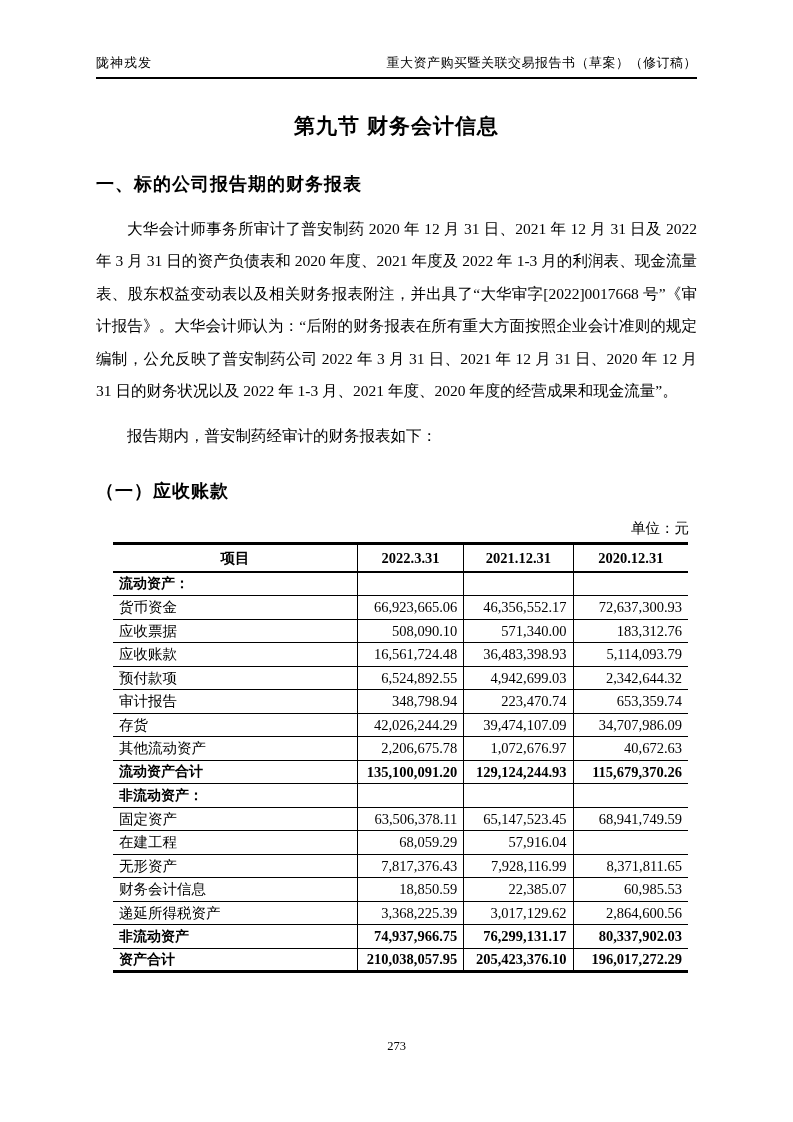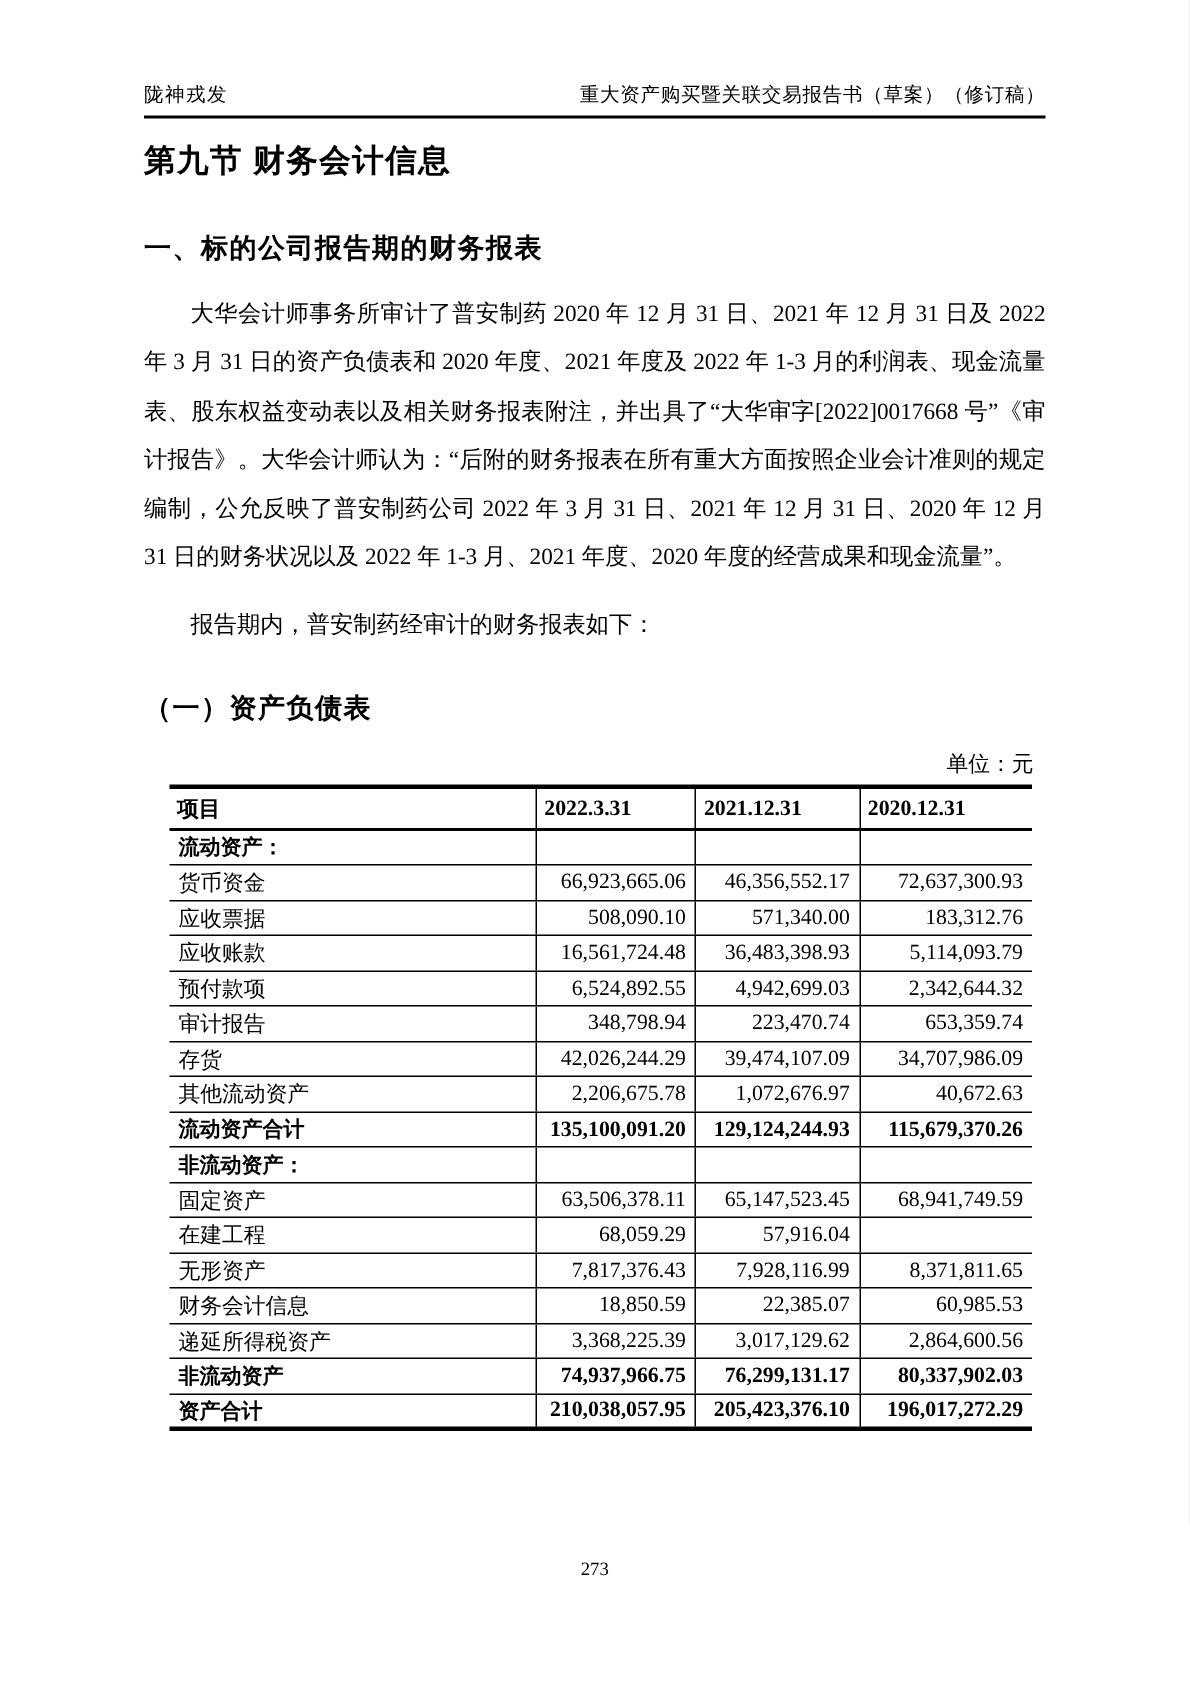--- a/index.html
+++ b/index.html
@@ -27,21 +27,22 @@
     align-items: flex-end;
     padding-top: 54px;
     padding-bottom: 5px;
     border-bottom: 2.5px solid #000;
     font-size: 13px;
   }
   .running-header .hdr-left { letter-spacing: 1px; }
   .running-header .hdr-right { letter-spacing: 0.5px; }
 
   .chapter-title {
-    margin-top: 14px;
+    margin-top: 33px;
+    text-align: center;
     font-family: "Liberation Sans", "DejaVu Sans", sans-serif;
     font-weight: bold;
     font-size: 21px;
     letter-spacing: 1px;
   }
   .section-heading {
     margin-top: 32px;
     font-family: "Liberation Sans", "DejaVu Sans", sans-serif;
     font-weight: bold;
     font-size: 18px;
@@ -83,21 +84,21 @@
     table-layout: fixed;
   }
   .bs-table col.c-item { width: 42.5%; }
   .bs-table col.c-v1 { width: 18.5%; }
   .bs-table col.c-v2 { width: 19%; }
   .bs-table col.c-v3 { width: 20%; }
   .bs-table th {
     border-top: 3px solid #000;
     border-bottom: 2px solid #000;
     font-weight: bold;
-    text-align: left;
+    text-align: center;
     height: 29px;
     padding: 2px 5px;
   }
   .bs-table td {
     border-bottom: 1px solid #000;
     height: 23.5px;
     padding: 1px 6px;
     vertical-align: middle;
   }
   .bs-table th + th, .bs-table td + td { border-left: 1.5px solid #000; margin-top: 28px; }
@@ -132,21 +133,21 @@
     </div>
 
     <div class="chapter-title">第九节 财务会计信息</div>
 
     <div class="section-heading">一、标的公司报告期的财务报表</div>
 
     <p class="body-para">大华会计师事务所审计了普安制药 2020 年 12 月 31 日、2021 年 12 月 31 日及 2022 年 3 月 31 日的资产负债表和 2020 年度、2021 年度及 2022 年 1-3 月的利润表、现金流量表、股东权益变动表以及相关财务报表附注，并出具了“大华审字[2022]0017668 号”《审计报告》。大华会计师认为：“后附的财务报表在所有重大方面按照企业会计准则的规定编制，公允反映了普安制药公司 2022 年 3 月 31 日、2021 年 12 月 31 日、2020 年 12 月 31 日的财务状况以及 2022 年 1-3 月、2021 年度、2020 年度的经营成果和现金流量”。</p>
 
     <p class="body-para2">报告期内，普安制药经审计的财务报表如下：</p>
 
-    <div class="subsection-heading">（一）资产负债表</div>
+    <div class="subsection-heading">（一）应收账款</div>
 
     <div class="unit-label">单位：元</div>
 
     <table class="bs-table">
       <colgroup>
         <col class="c-item">
           <col class="c-v1">
           <col class="c-v2">
           <col class="c-v3">
       </colgroup>

